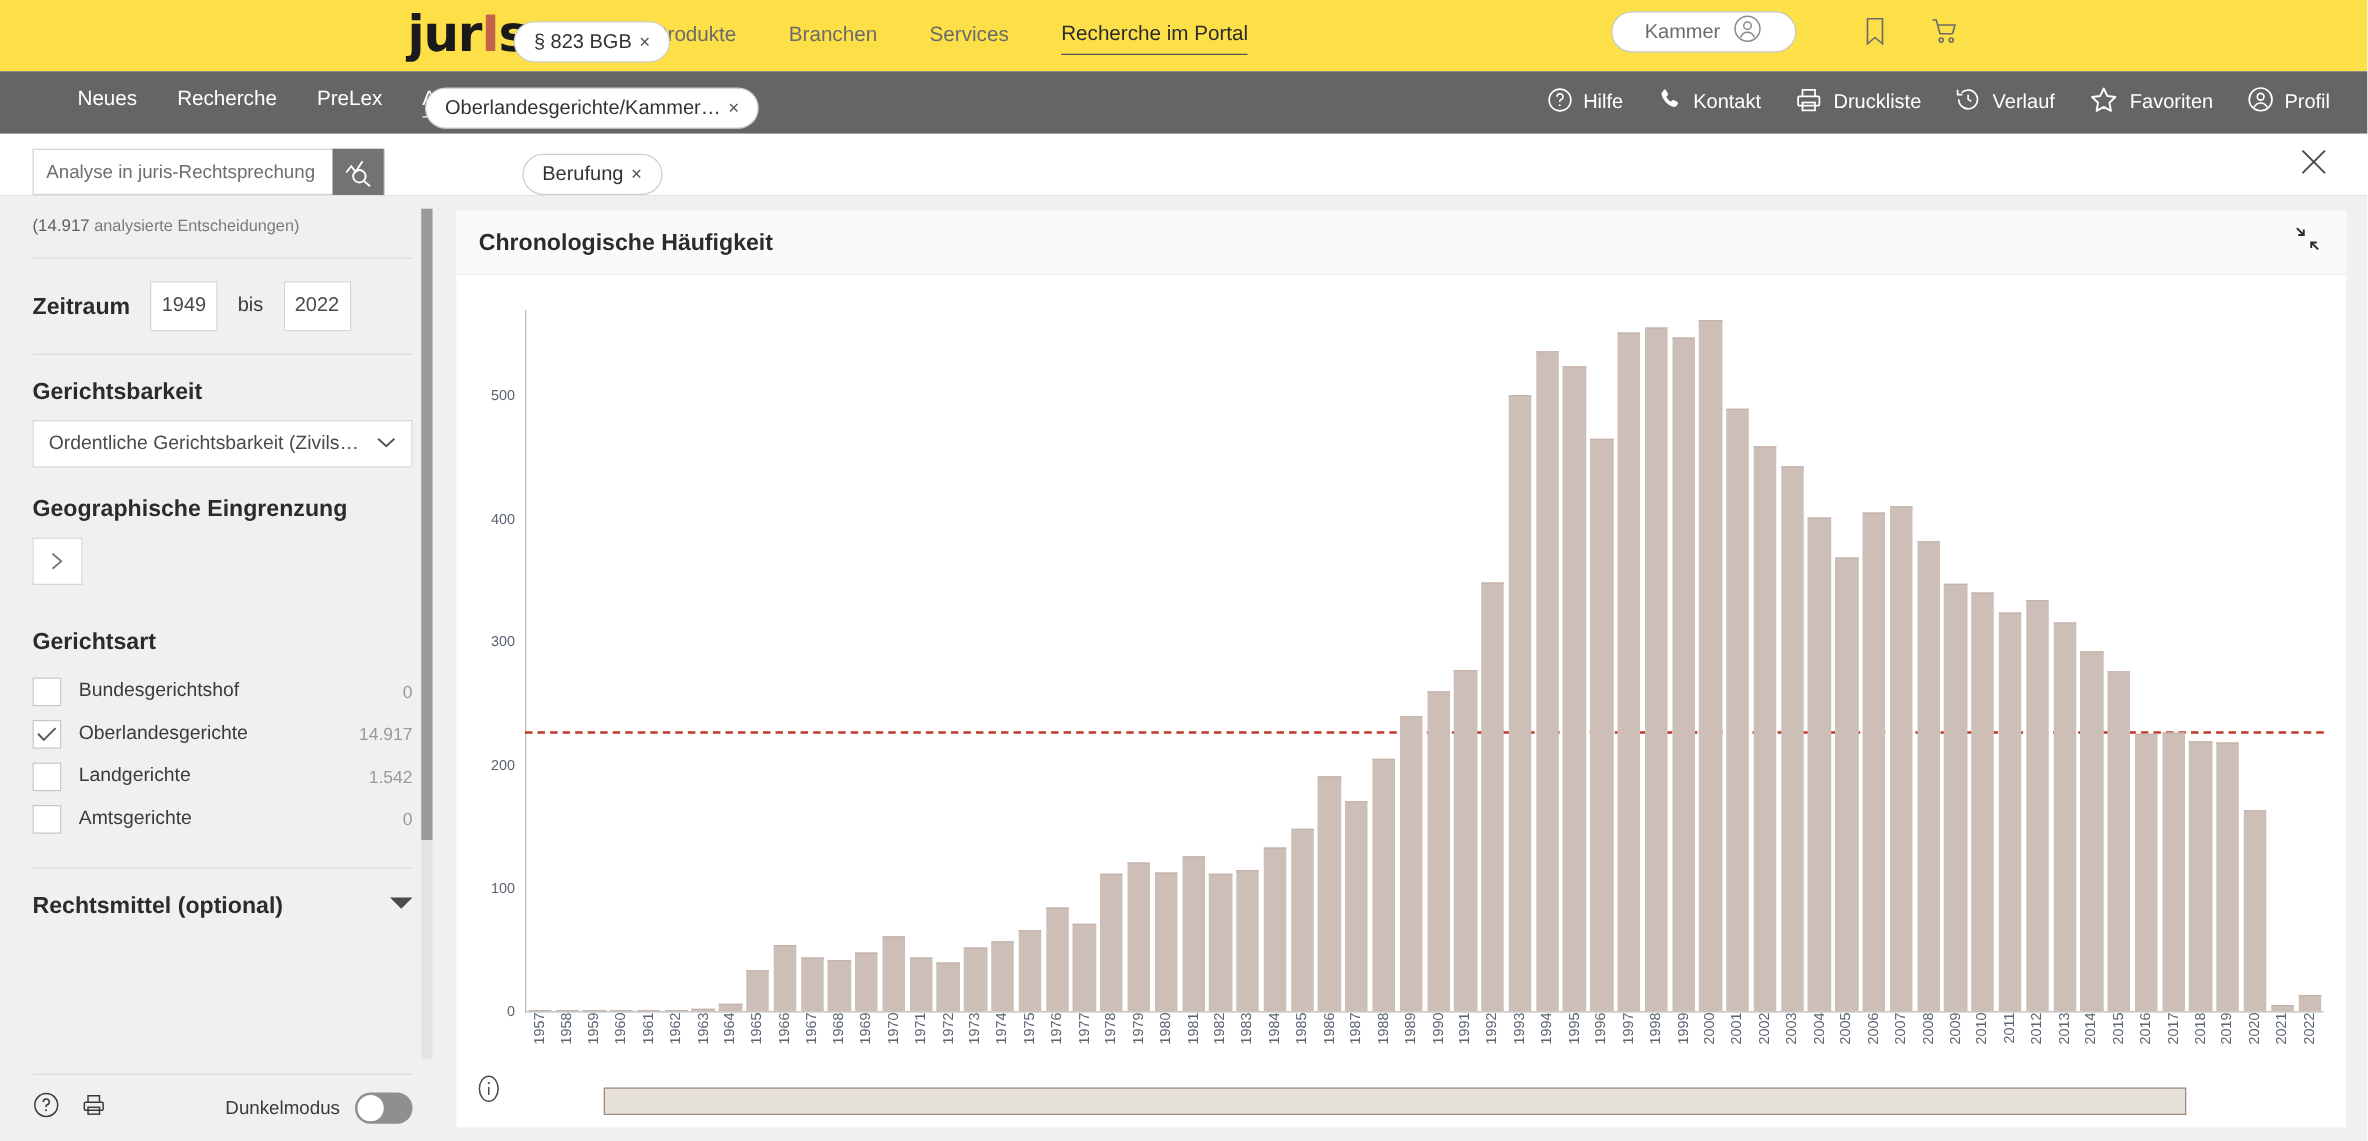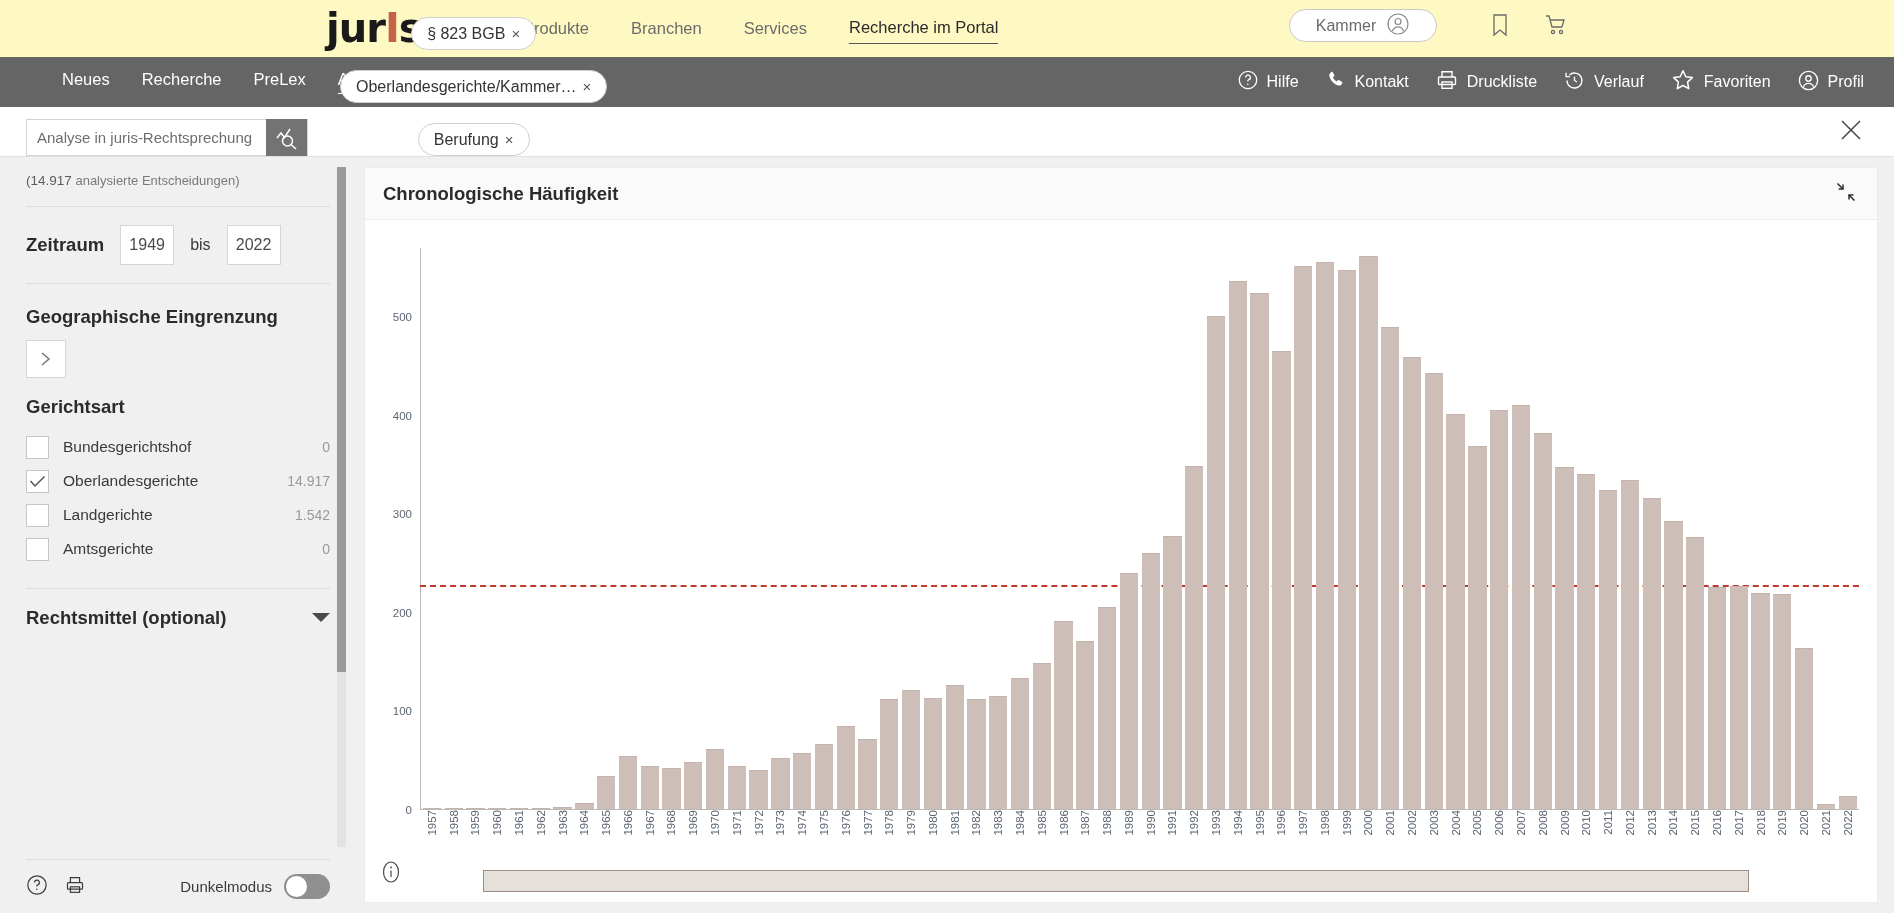--- a/index.html
+++ b/index.html
@@ -6,21 +6,21 @@
   * { box-sizing: border-box; margin: 0; padding: 0; }
   html, body {
     width: 1894px; height: 913px;
     font-family: "Liberation Sans", sans-serif;
     background: #ffffff;
     overflow: hidden;
   }
 
   
   .topbar {
-    height: 57px; background: #fef9c3;
+    height: 57px; background: #fde047;
     display: flex; align-items: center;
     position: relative;
   }
   .logo {
     position: absolute; left: 326px; top: 6px;
     font-size: 40px; font-weight: 700; letter-spacing: -1px;
     color: #1a1a1a; font-family: "DejaVu Sans", sans-serif;
     line-height: 44px;
   }
   .logo .i-bar { color: #c4634a; }
@@ -417,33 +417,44 @@
 
       <div class="zeitraum-row">
         <div class="sb-h">Zeitraum</div>
         <div class="yearbox">1949</div>
         <div class="bis">bis</div>
         <div class="yearbox">2022</div>
       </div>
 
       <div class="hr"></div>
 
+      <div class="sb-block">
+        <h3>Gerichtsbarkeit</h3>
+        <div class="select-box">
+          <span>Ordentliche Gerichtsbarkeit (Zivils…</span>
+          <span>
+            <svg width="16" height="10" viewBox="0 0 16 10" fill="none" stroke="#555" stroke-width="1.6">
+              <path d="M1.5 2l6.5 6 6.5-6"></path>
+            </svg>
+          </span>
+        </div>
+      </div>
 
       <div class="sb-block" style="margin-top:22px">
         <h3>Geographische Eingrenzung</h3>
         <div class="geo-row">
           <div class="geo-go">
             <svg width="12" height="16" viewBox="0 0 12 16" fill="none" stroke="#777" stroke-width="1.5">
               <path d="M2 2l7 6-7 6"></path>
             </svg>
           </div>
         </div>
       </div>
 
-      <div class="sb-block" style="margin-top:18px">
+      <div class="sb-block" style="margin-top:34px">
         <h3>Gerichtsart</h3>
 
         <div class="check-row">
           <span class="cbox"></span>
           <span class="lbl">Bundesgerichtshof</span>
           <span class="cnt">0</span>
         </div>
 
         <div class="check-row">
           <span class="cbox">

